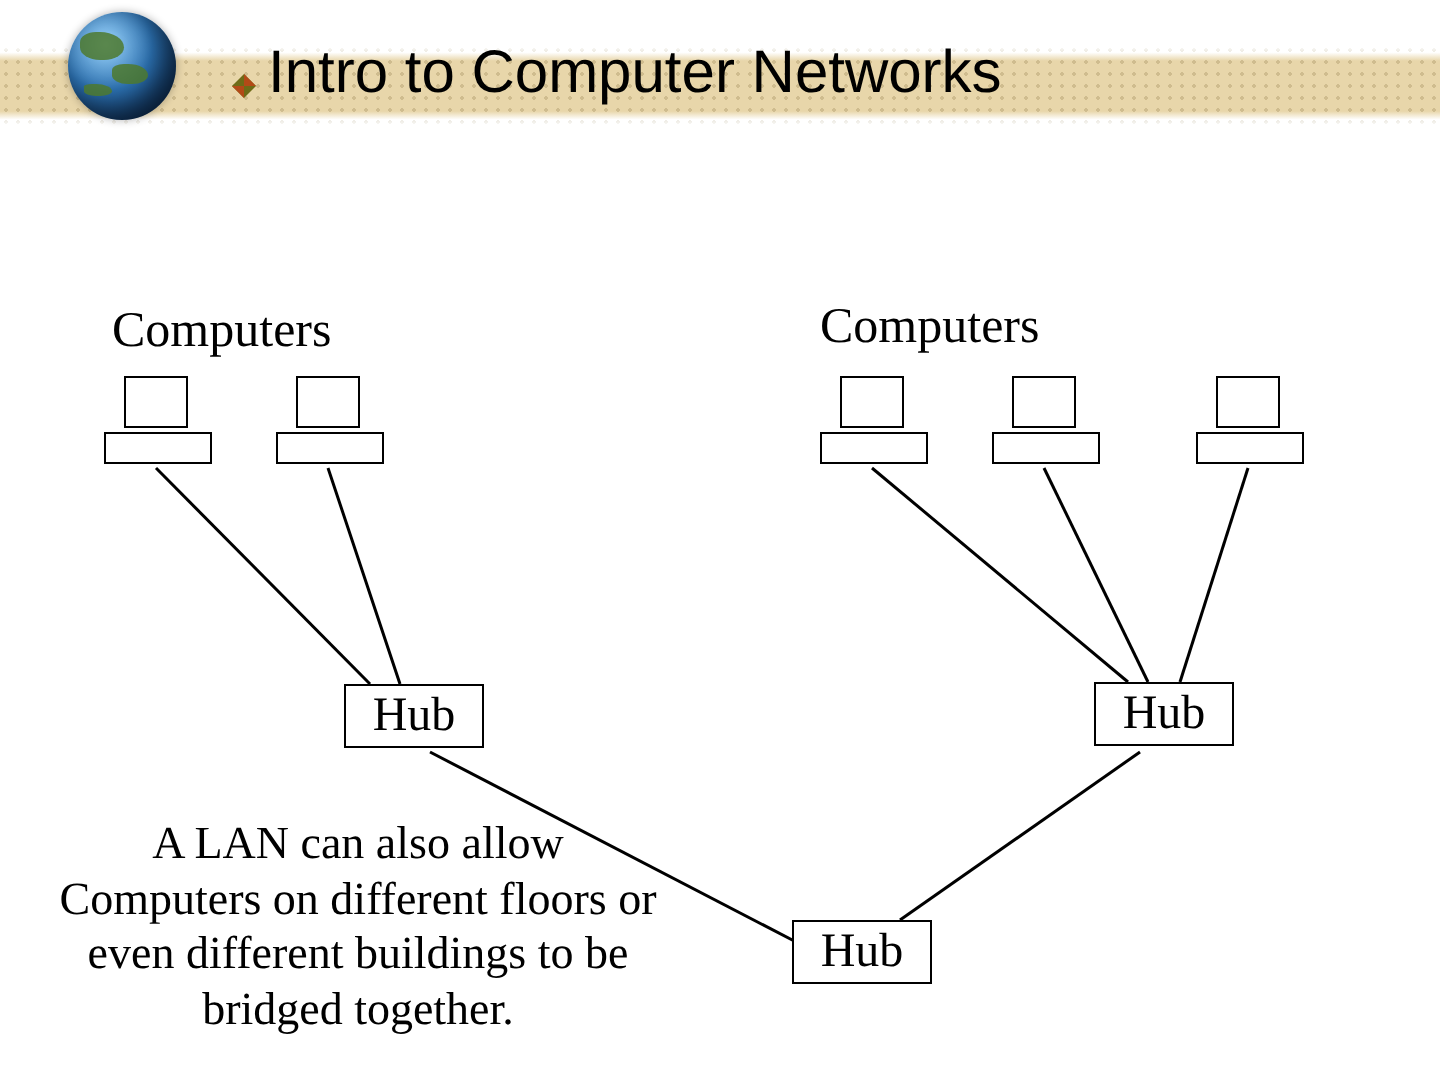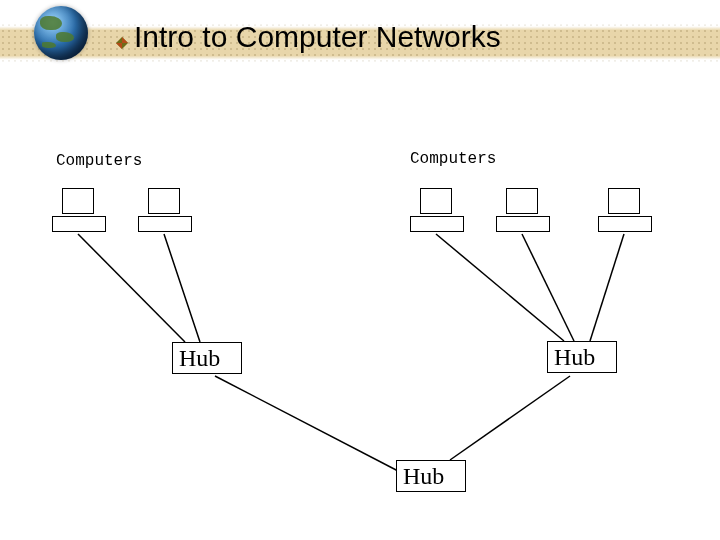--- a/index.html
+++ b/index.html
@@ -91,27 +91,28 @@
   .section-heading {
     position: absolute;
     left: 14px;
     top: 88px;
     font-family: "Times New Roman", Times, serif;
     font-style: italic;
     font-size: 44px;
   }
   .label {
     position: absolute;
-    font-size: 16px;
-    font-family: Liberation Mono, monospace;
+    font-size: 25px;
+    font-family: Liberation Serif, serif;
   }
   .hub-box {
     position: absolute;
     border: 1.5px solid #000;
     background: #fff;
+    text-align: center;
     font-size: 24px;
     line-height: 30px;
     padding: 0 6px;
   }
   .computer {
     position: absolute;
     width: 52px;
     height: 44px;
   }
   .computer .monitor {
@@ -205,14 +206,15 @@
 
     <line x1="215" y1="376" x2="400" y2="472"></line>
 
     <line x1="570" y1="376" x2="450" y2="460"></line>
   </svg>
 
   <div class="hub-box" style="left:172px; top:342px; width:56px;">Hub</div>
   <div class="hub-box" style="left:547px; top:341px; width:56px;">Hub</div>
   <div class="hub-box" style="left:396px; top:460px; width:56px;">Hub</div>
 
+  <div class="description">A LAN can also allow Computers on different floors or even different buildings to be bridged together.</div>
 
 </div>
 
 </body></html>

